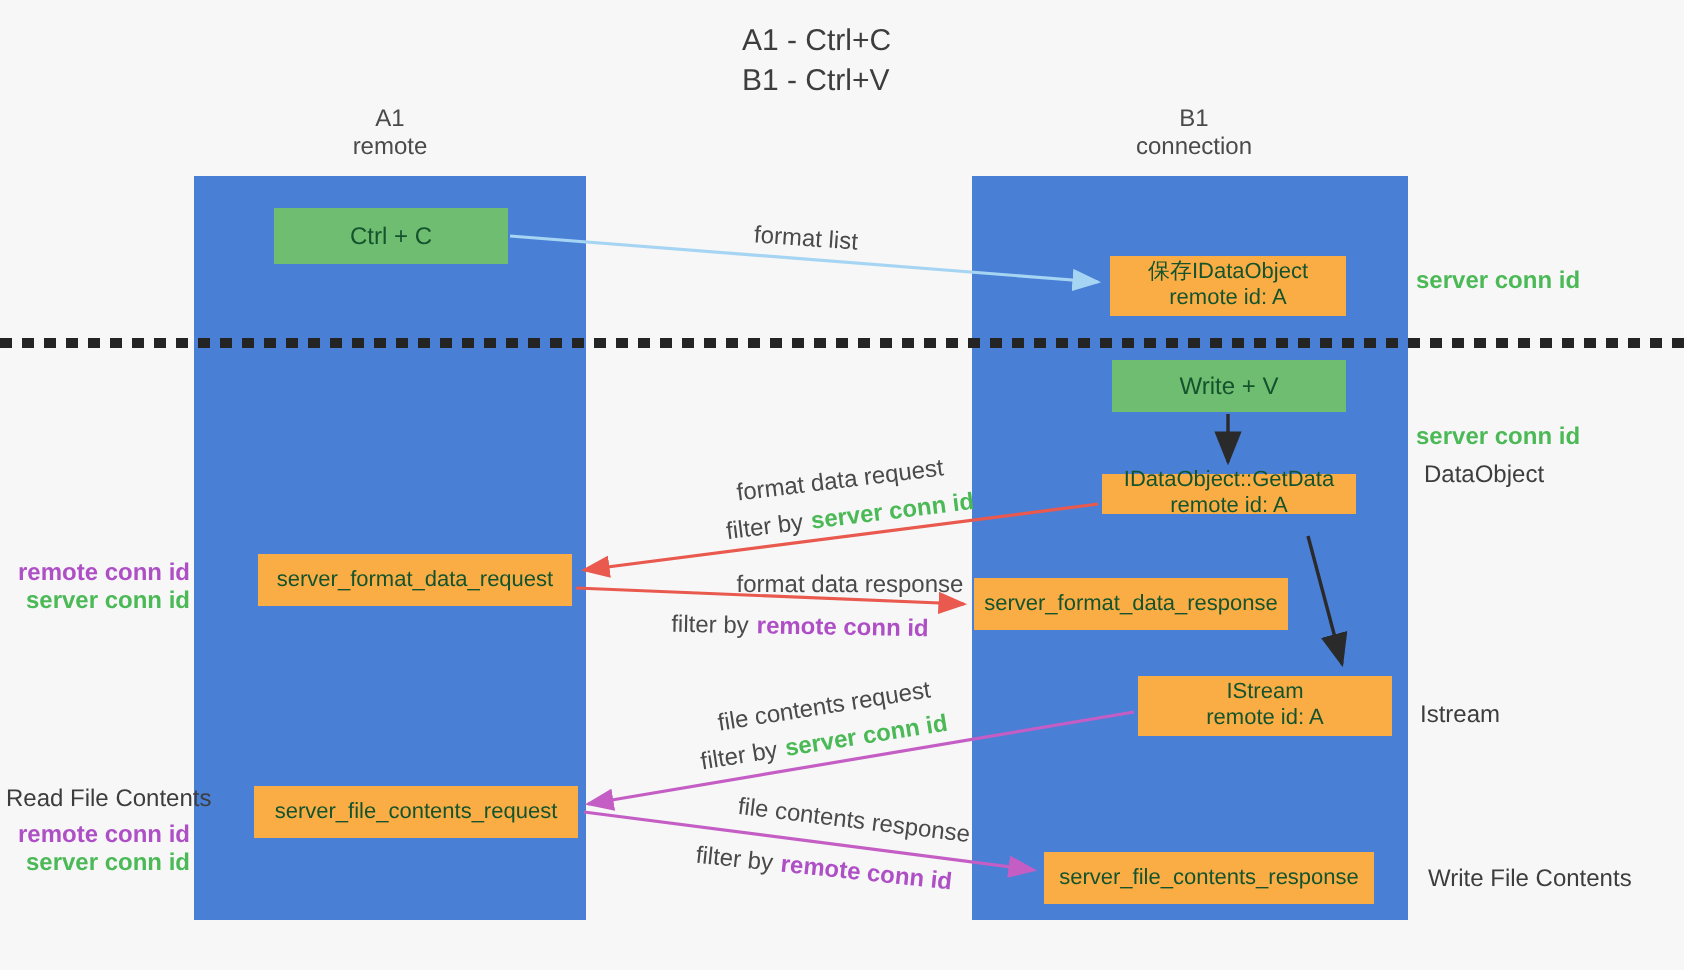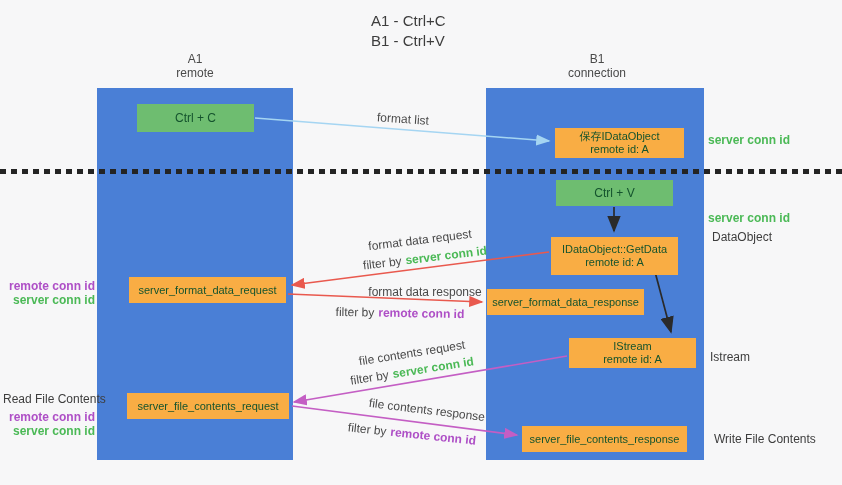--- a/index.html
+++ b/index.html
@@ -43,23 +43,23 @@
   svg.arrows{position:absolute;left:0;top:0;z-index:4;pointer-events:none;}
   
   .box{
     position:absolute;z-index:5;
     display:flex;flex-direction:column;align-items:center;justify-content:center;
     color:#14532d;text-align:center;white-space:nowrap;
   }
   .box.green{background:#6ebd70;font-size:12px;}
   .box.orange{background:#f9ad44;font-size:11px;line-height:13px;}
   .b-ctrl-c{left:137px;top:104px;width:117px;height:28px;}
-  .b-save{left:555px;top:128px;width:129px;height:30px;}
+  .b-save{left:555px;top:128px;width:118px;height:30px;}
   .b-ctrl-v{left:556px;top:180px;width:117px;height:26px;}
-  .b-getdata{left:551px;top:237px;width:127px;height:38px;}
+  .b-getdata{left:551px;top:237px;width:127px;height:20px;}
   .b-fmt-req{left:129px;top:277px;width:157px;height:26px;}
   .b-fmt-resp{left:487px;top:289px;width:157px;height:26px;}
   .b-istream{left:569px;top:338px;width:127px;height:30px;}
   .b-file-req{left:127px;top:393px;width:162px;height:26px;}
   .b-file-resp{left:522px;top:426px;width:165px;height:26px;}
   
   .arrow-label{
     position:absolute;z-index:6;
     font-size:12px;color:#4a4a4a;white-space:nowrap;
     transform:translate(-50%,-50%) rotate(var(--r,0deg));
@@ -136,21 +136,21 @@
   <div class="box green b-ctrl-c">
     <span>Ctrl + C</span>
   </div>
 
   <div class="box orange b-save">
     <span>保存IDataObject</span>
     <span>remote id: A</span>
   </div>
 
   <div class="box green b-ctrl-v">
-    <span>Ctrl + V</span>
+    <span>Write + V</span>
   </div>
 
   <div class="box orange b-getdata">
     <span>IDataObject::GetData</span>
     <span>remote id: A</span>
   </div>
 
   <div class="box orange b-fmt-req">
     <span>server_format_data_request</span>
   </div>

